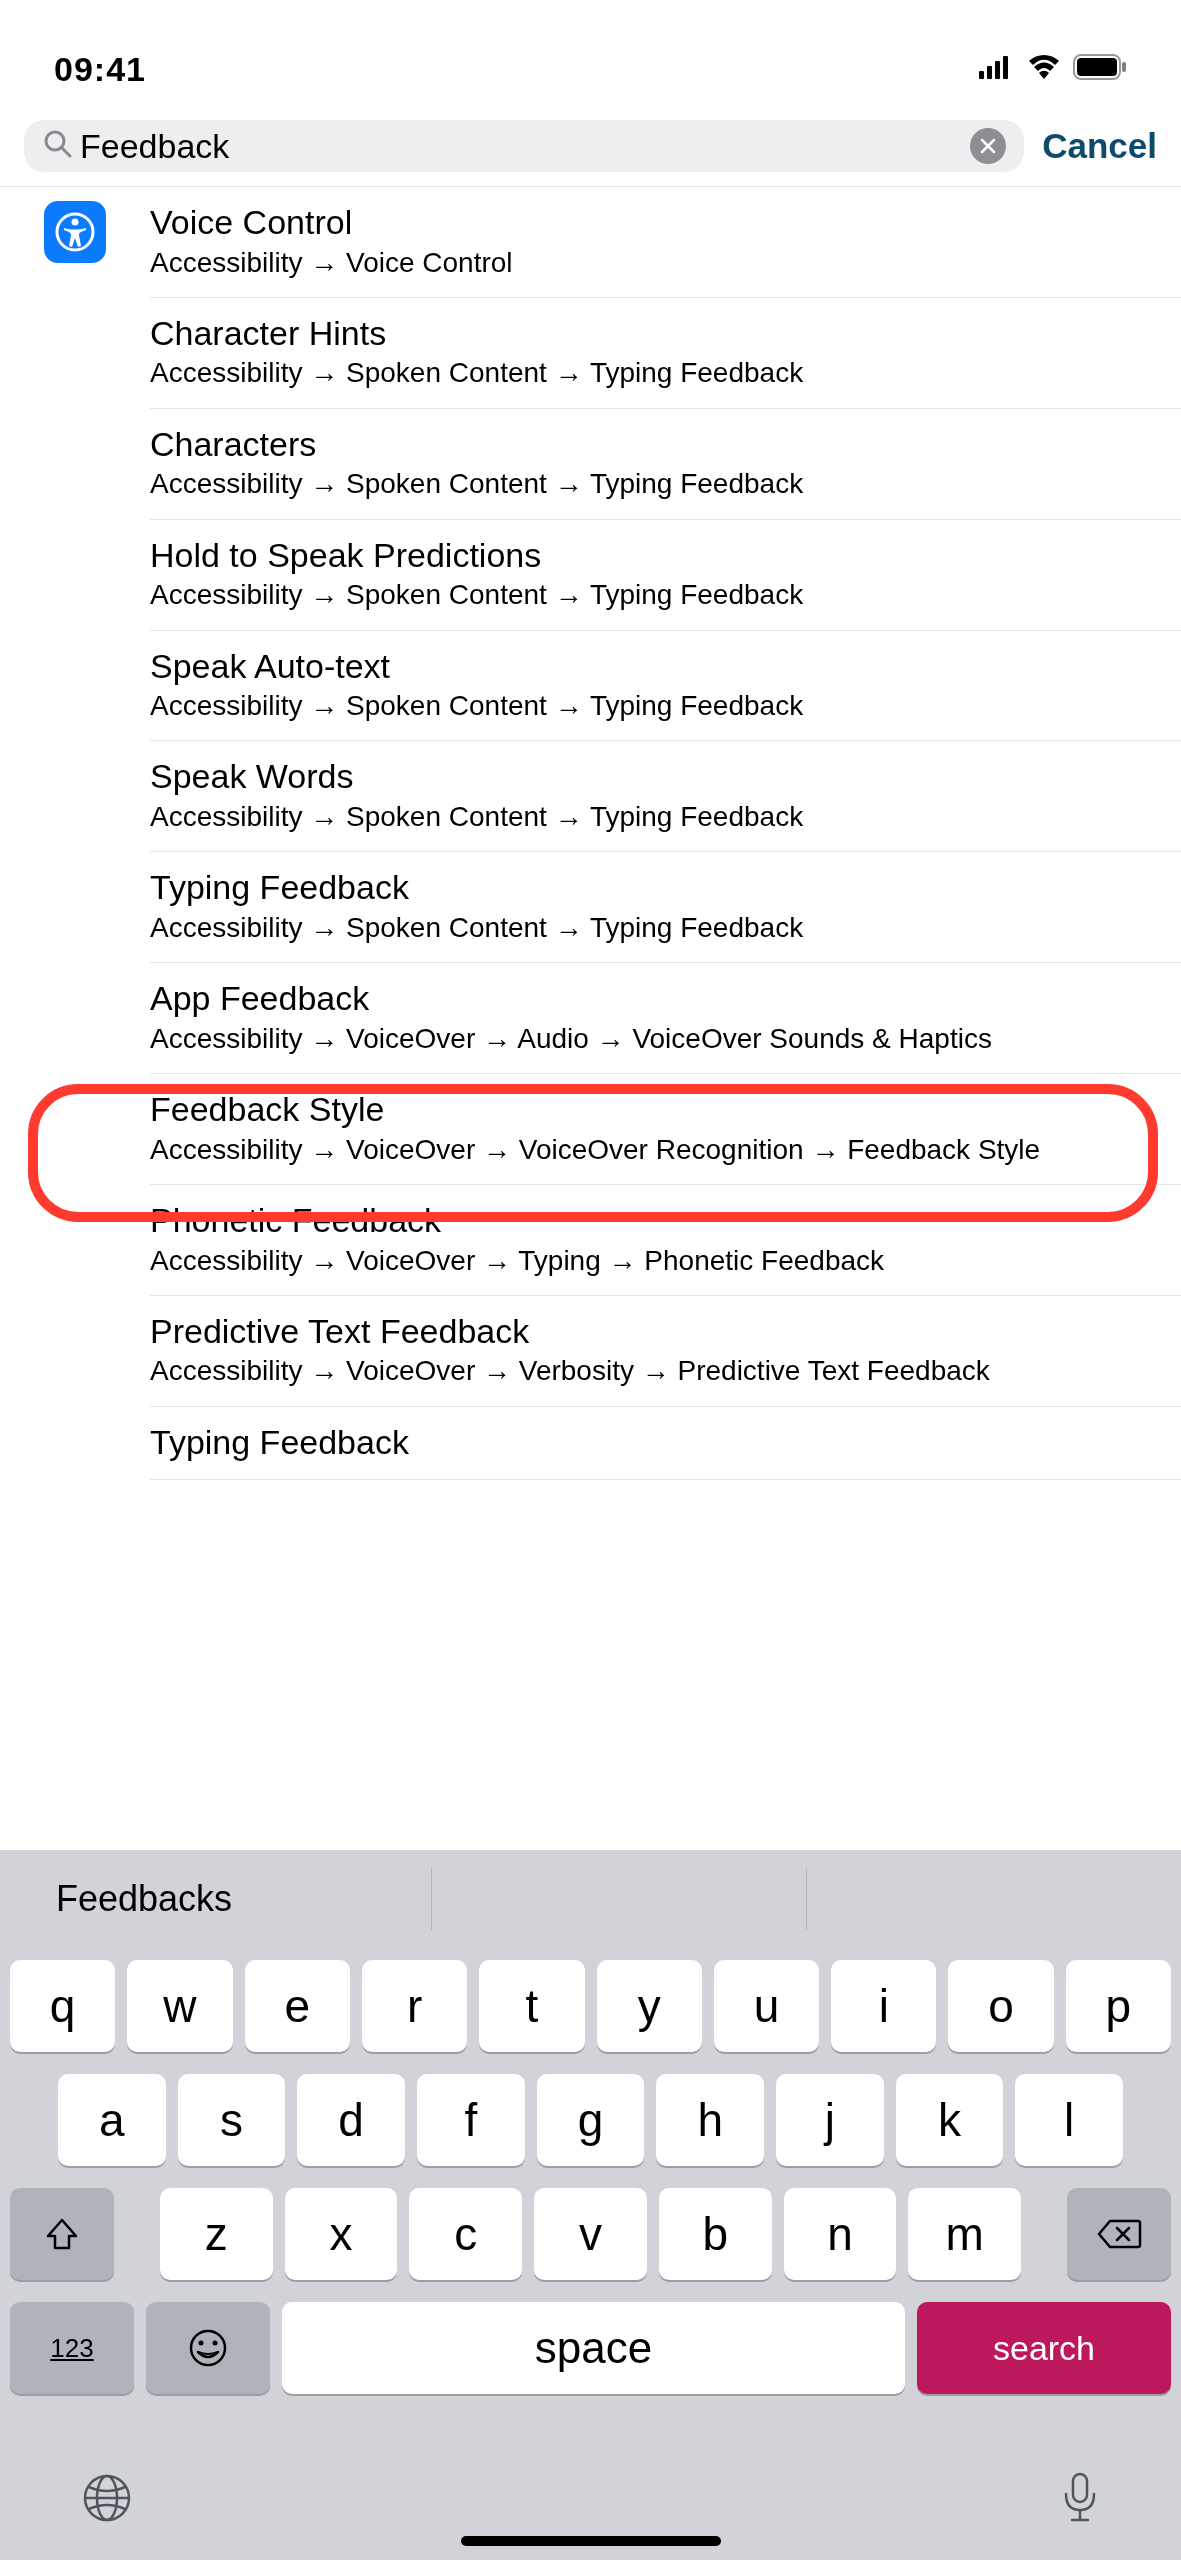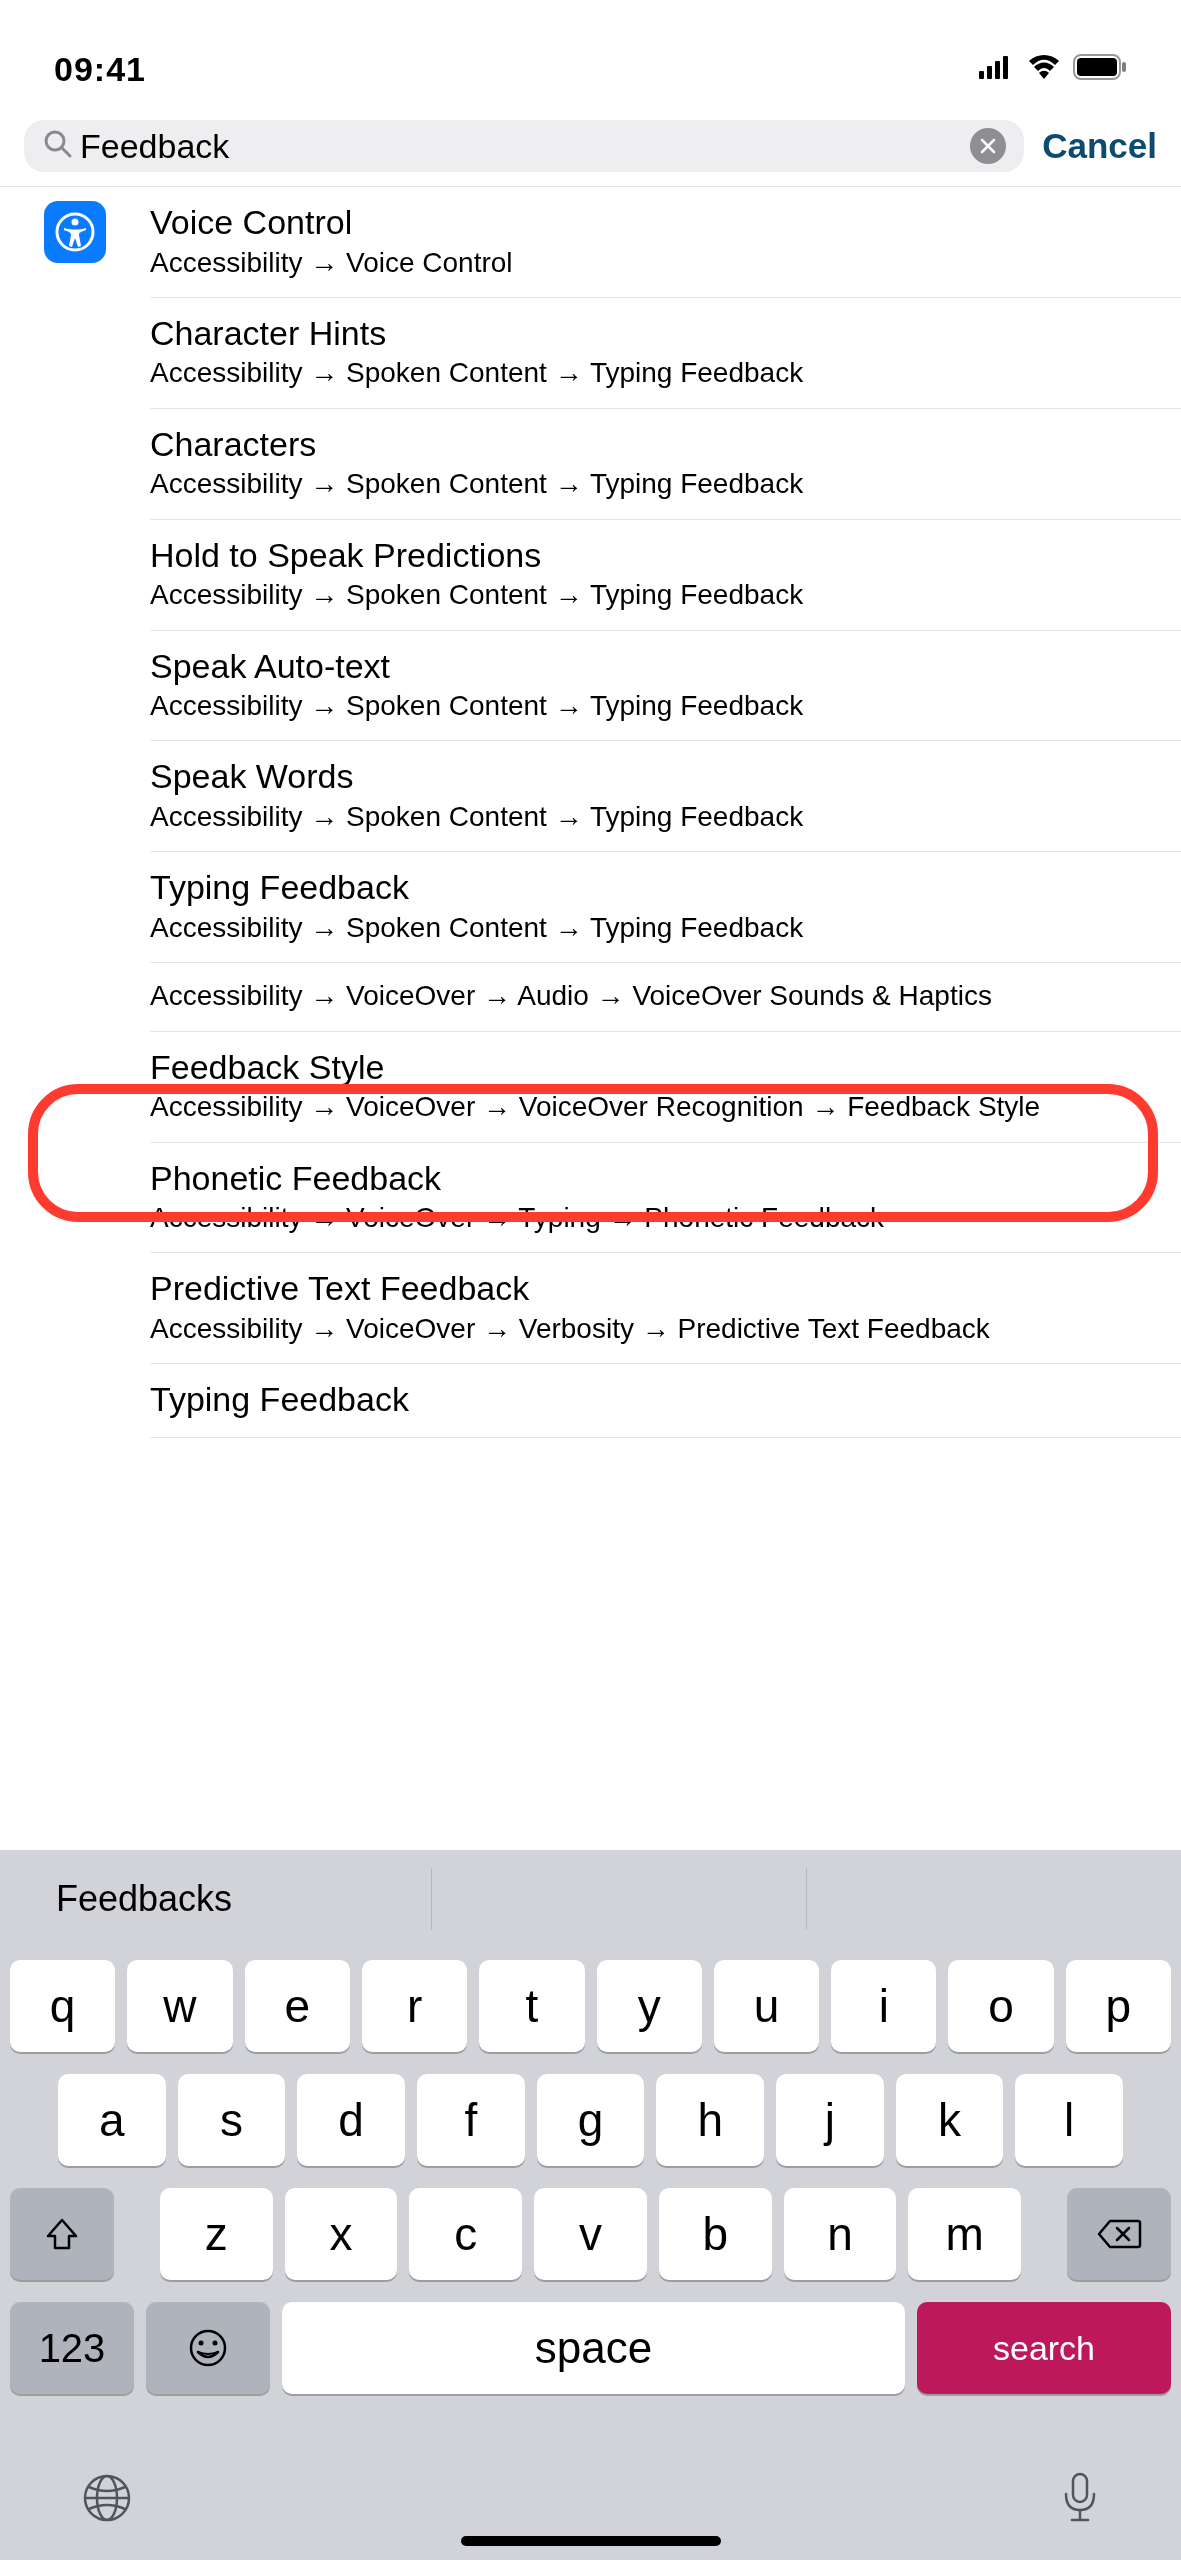--- a/index.html
+++ b/index.html
@@ -37,21 +37,21 @@
   .krow { display:flex; gap: 12px; margin-bottom: 22px; justify-content:center; }
   .key { background:#fff; border-radius: 10px; box-shadow: 0 2px 0 rgba(0,0,0,0.25); height: 92px; display:flex; align-items:center; justify-content:center; font-size: 46px; color:#000; }
   .key.letter { flex: 1; }
   .key.special { background:#aeb3bc; }
   .key.shift, .key.bksp { width: 104px; flex-shrink:0; }
   .krow.r2 { padding: 0 48px; }
   .krow.r3 { gap: 12px; }
   .krow.r3 .letters-mid { display:flex; gap:12px; flex:1; padding: 0 34px; }
   
   .krow.r4 { gap: 12px; }
-  .key.num { width: 124px; font-size: 40px; }
+  .key.num { width: 124px; font-size: 26px; text-decoration: underline; }
   .key.emoji { width: 124px; }
   .key.space { flex:1; font-size: 44px; }
   .key.search { width: 254px; background:#be185d; color:#fff; font-size: 34px; }
   
   .kb-bottom { display:flex; justify-content:space-between; align-items:center; padding: 44px 80px 30px 80px; }
   .home-ind { position:absolute; bottom: 14px; left:50%; transform:translateX(-50%); width: 260px; height: 10px; background:#000; border-radius: 10px; }
   
   .content-area { position: relative; }
 </style>
 </head>
@@ -137,20 +137,21 @@
           </div>
           <div class="result-item" id="result-5">
             <div class="result-title">Speak Words</div>
             <div class="result-path">Accessibility → Spoken Content → Typing Feedback</div>
           </div>
           <div class="result-item" id="result-6">
             <div class="result-title">Typing Feedback</div>
             <div class="result-path">Accessibility → Spoken Content → Typing Feedback</div>
           </div>
           <div class="result-item" id="result-7">
+            <div class="result-title">App Feedback</div>
             <div class="result-path">Accessibility → VoiceOver → Audio → VoiceOver Sounds &amp; Haptics</div>
           </div>
           <div class="result-item" id="result-8">
             <div class="result-title">Feedback Style</div>
             <div class="result-path">Accessibility → VoiceOver → VoiceOver Recognition → Feedback Style</div>
           </div>
           <div class="result-item" id="result-9">
             <div class="result-title">Phonetic Feedback</div>
             <div class="result-path">Accessibility → VoiceOver → Typing → Phonetic Feedback</div>
           </div>

